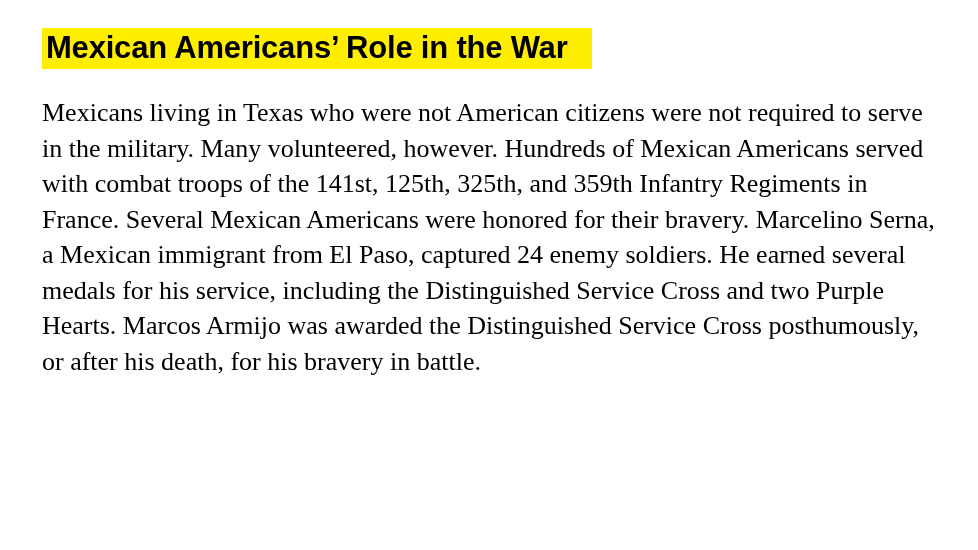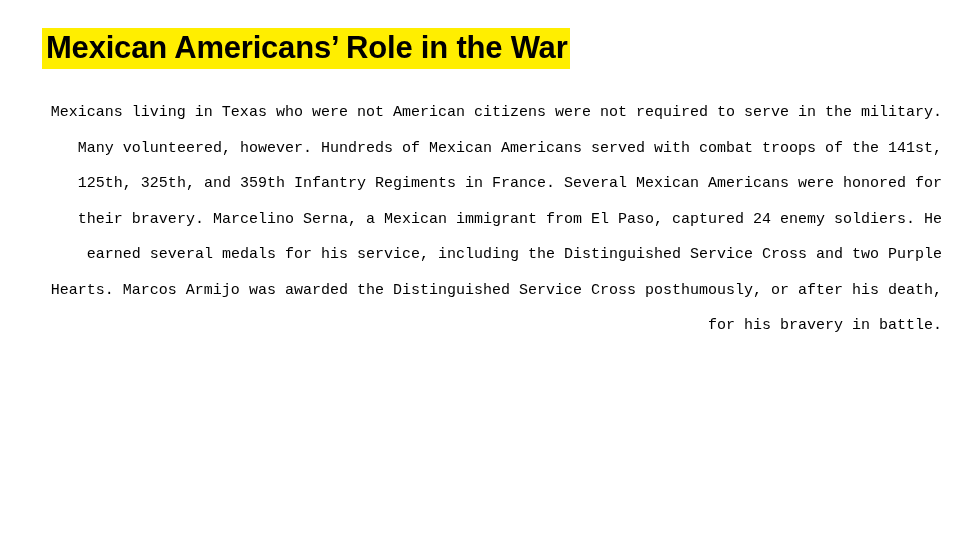--- a/index.html
+++ b/index.html
@@ -30,36 +30,36 @@
     display: inline;
     font-family: "Liberation Sans", sans-serif;
     font-weight: bold;
     font-size: 31px;
     line-height: 1.32;
     letter-spacing: -0.2px;
     color: #000000;
     background-color: #FFEE00;
     box-decoration-break: clone;
     -webkit-box-decoration-break: clone;
-    padding: 2px 2px 4px 4px;
+    padding: 2px 24px 4px 4px;
     white-space: nowrap;
   }
   .body-wrap {
     position: absolute;
     left: 42px;
     top: 95px;
     width: 900px;
   }
   .body-text {
-    font-family: Liberation Mono, monospace;
-    font-size: 15px;
+    font-family: Liberation Serif, serif;
+    font-size: 26px;
     line-height: 35.5px;
     color: #000000;
     margin: 0;
-    text-align: right;
+    text-align: left;
   }
 </style>
 </head>
 <body>
 
 <div class="slide">
 
   <div class="title-wrap">
     <span class="title">Mexican Americans’ Role in the War</span>
   </div>

